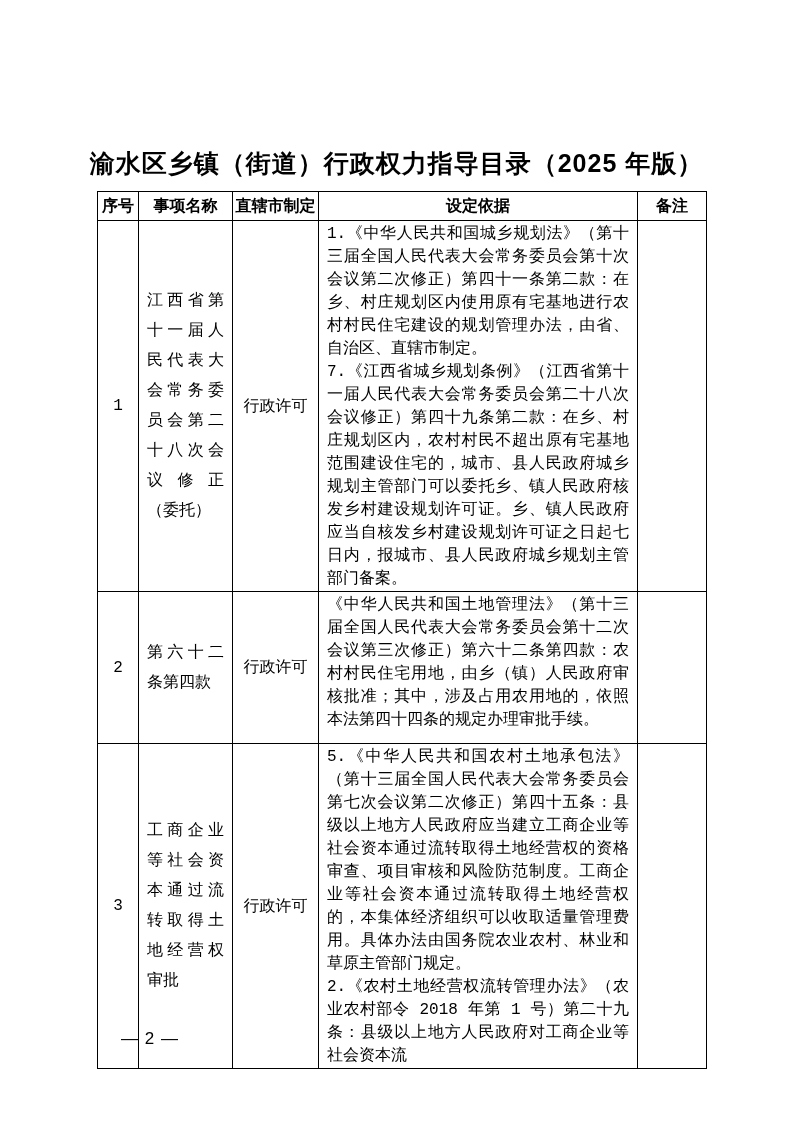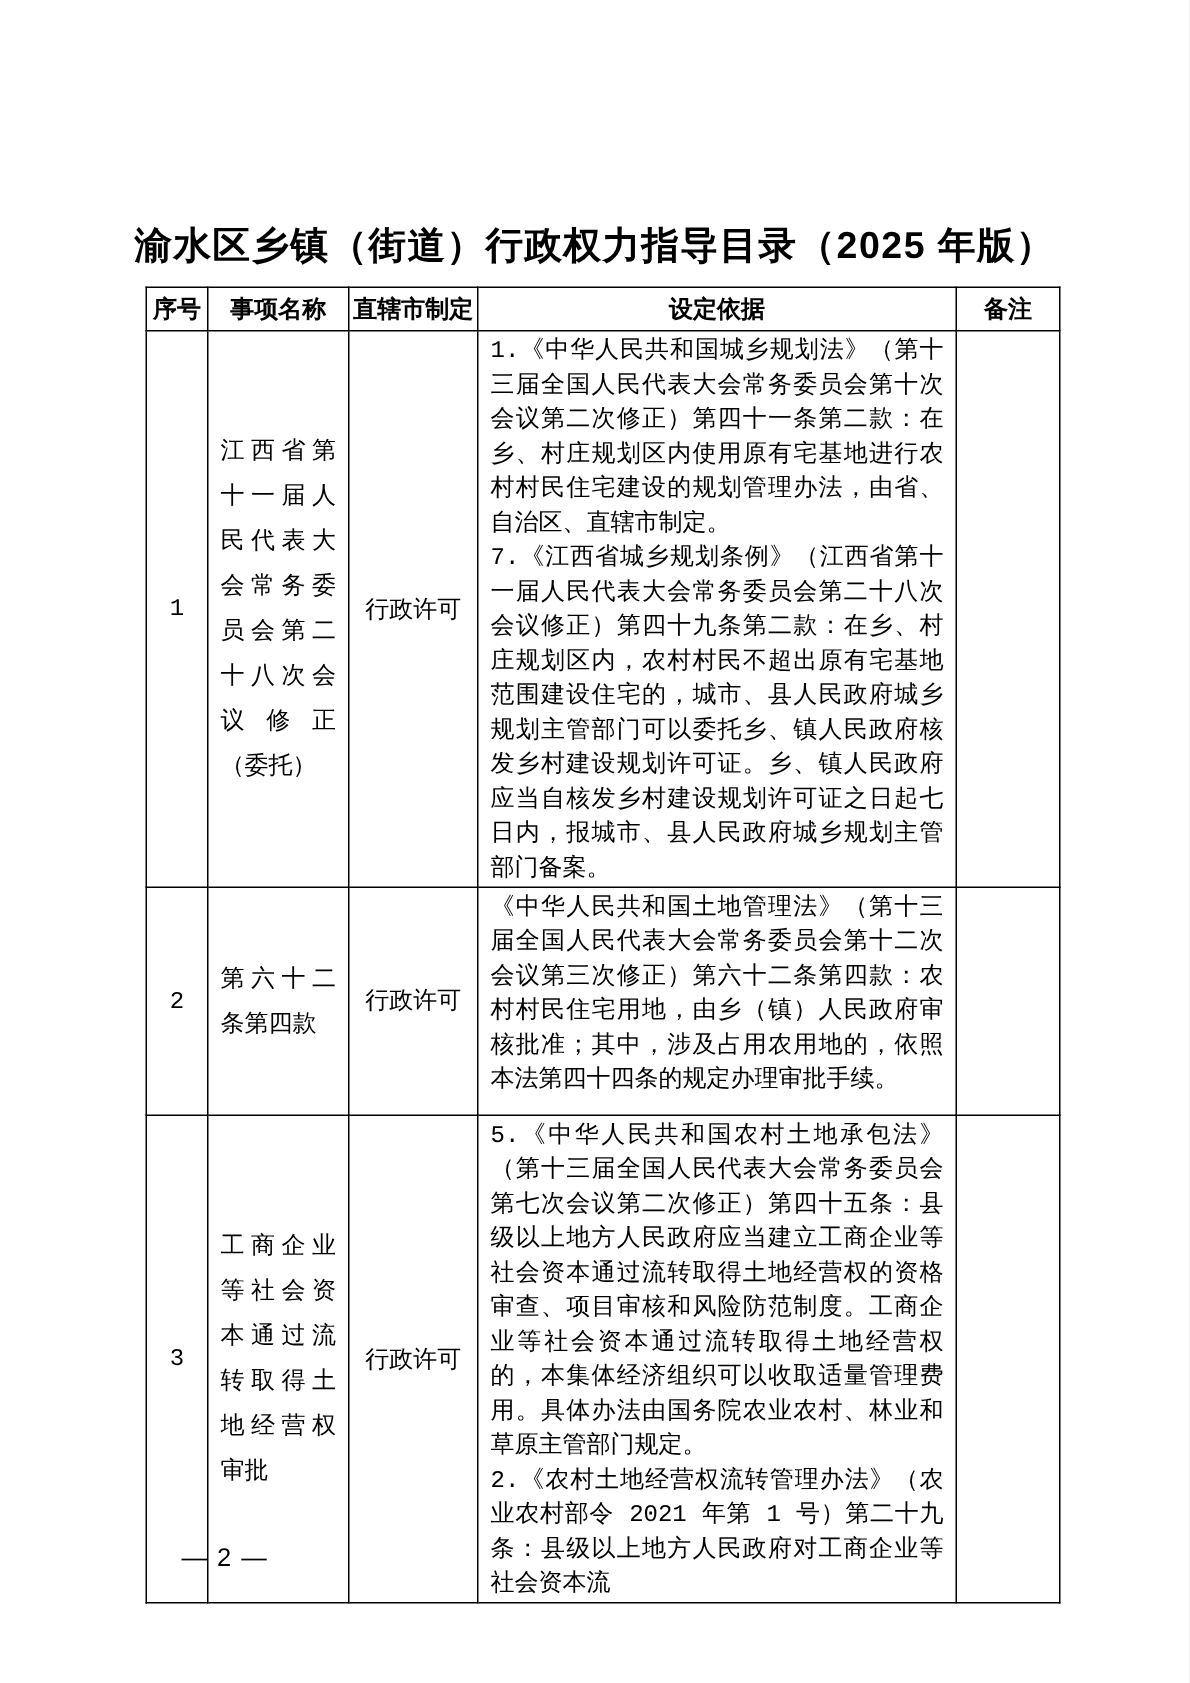--- a/index.html
+++ b/index.html
@@ -127,21 +127,21 @@
           <p>《中华人民共和国土地管理法》（第十三届全国人民代表大会常务委员会第十二次会议第三次修正）第六十二条第四款：农村村民住宅用地，由乡（镇）人民政府审核批准；其中，涉及占用农用地的，依照本法第四十四条的规定办理审批手续。</p>
         </td>
         <td class="c-remark"></td>
       </tr>
       <tr class="r3">
         <td class="c-index">3</td>
         <td class="c-name">工商企业等社会资本通过流转取得土地经营权审批</td>
         <td class="c-type">行政许可</td>
         <td class="c-basis">
           <p>5.《中华人民共和国农村土地承包法》（第十三届全国人民代表大会常务委员会第七次会议第二次修正）第四十五条：县级以上地方人民政府应当建立工商企业等社会资本通过流转取得土地经营权的资格审查、项目审核和风险防范制度。工商企业等社会资本通过流转取得土地经营权的，本集体经济组织可以收取适量管理费用。具体办法由国务院农业农村、林业和草原主管部门规定。</p>
-          <p>2.《农村土地经营权流转管理办法》（农业农村部令 2021 年第 1 号）第二十九条：县级以上地方人民政府对工商企业等社会资本流</p>
+          <p>2.《农村土地经营权流转管理办法》（农业农村部令 2018 年第 1 号）第二十九条：县级以上地方人民政府对工商企业等社会资本流</p>
         </td>
         <td class="c-remark"></td>
       </tr>
     </tbody>
   </table>
 
   <div class="page-number">— 2 —</div>
 
 </div>
 

